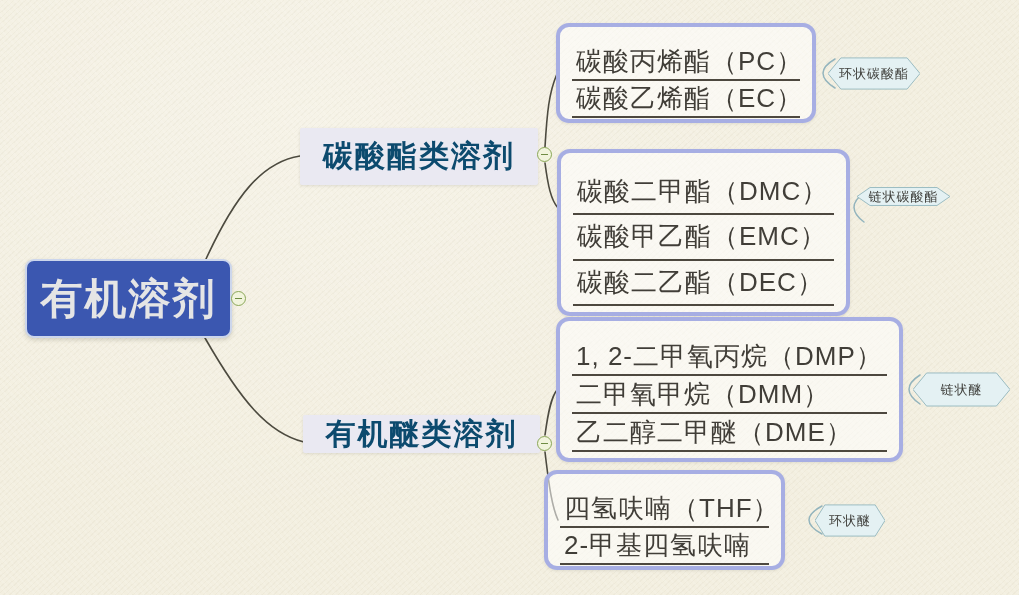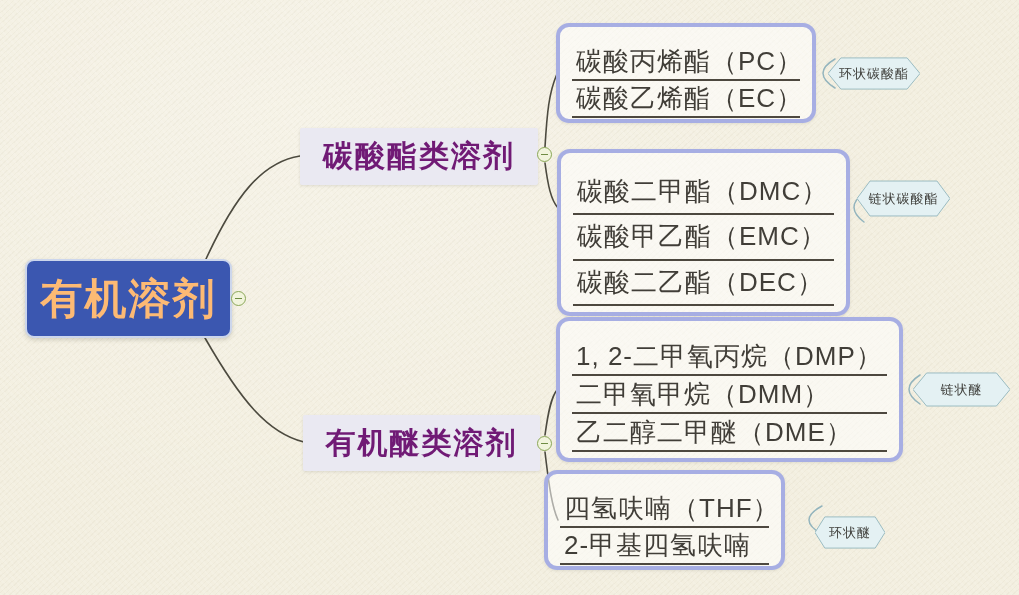--- a/index.html
+++ b/index.html
@@ -19,33 +19,33 @@
   }
   #wires{position:absolute;left:0;top:0;z-index:1;}
   .node{position:absolute;z-index:2;box-sizing:border-box;}
 
   .root-node{
     left:25px;top:259px;width:207px;height:79px;
     background:#3b57b0;
     border:2px solid #ccd6ec;
     border-radius:9px;
     display:flex;align-items:center;justify-content:center;
-    color:#fdba74;font-size:42px;font-weight:600;letter-spacing:2px;
+    color:#e5e5e5;font-size:42px;font-weight:600;letter-spacing:2px;
     box-shadow:0 2px 4px rgba(60,60,40,.18);
   }
 
   .branch-label{
     background:#eae9f2;
     display:flex;align-items:center;justify-content:center;
-    color:#701a75;font-size:30px;font-weight:600;letter-spacing:2px;
+    color:#0c4a6e;font-size:30px;font-weight:600;letter-spacing:2px;
     box-shadow:0 1px 3px rgba(60,60,40,.12);
     border-radius:2px;
   }
   #branch-0{left:300px;top:128px;width:238px;height:57px;}
-  #branch-1{left:303px;top:415px;width:237px;height:56px;}
+  #branch-1{left:303px;top:415px;width:237px;height:38px;}
 
   .group-box{
     border:4px solid #a7aee3;
     border-radius:13px;
     background:rgba(255,255,255,.55);
     display:flex;flex-direction:column;
     padding:17px 12px 6px 12px;
     box-shadow:0 1px 3px rgba(60,60,40,.10);
   }
   #group-0-0{left:556px;top:23px;width:260px;height:100px;}
@@ -63,23 +63,23 @@
   }
 
   .tag{position:absolute;z-index:2;}
   .tag svg{position:absolute;left:0;top:0;width:100%;height:100%;}
   .tag .tag-label{
     position:absolute;left:0;top:0;width:100%;height:100%;
     display:flex;align-items:center;justify-content:center;
     color:#3e3e3a;font-size:13px;letter-spacing:1px;
   }
   #tag-0-0{left:828px;top:57px;width:92px;height:33px;}
-  #tag-0-1{left:857px;top:180px;width:93px;height:37px;}
+  #tag-0-1{left:857px;top:187px;width:93px;height:19px;}
   #tag-1-0{left:913px;top:372px;width:97px;height:35px;}
-  #tag-1-1{left:815px;top:504px;width:70px;height:33px;margin-top:12px;}
+  #tag-1-1{left:815px;top:504px;width:70px;height:33px;}
 
   .collapse{
     position:absolute;z-index:3;
     width:15px;height:15px;border-radius:50%;
     border:1.5px solid #8aa757;
     background:#f1f4dc;
     display:flex;align-items:center;justify-content:center;
     box-sizing:border-box;
     cursor:pointer;
   }

